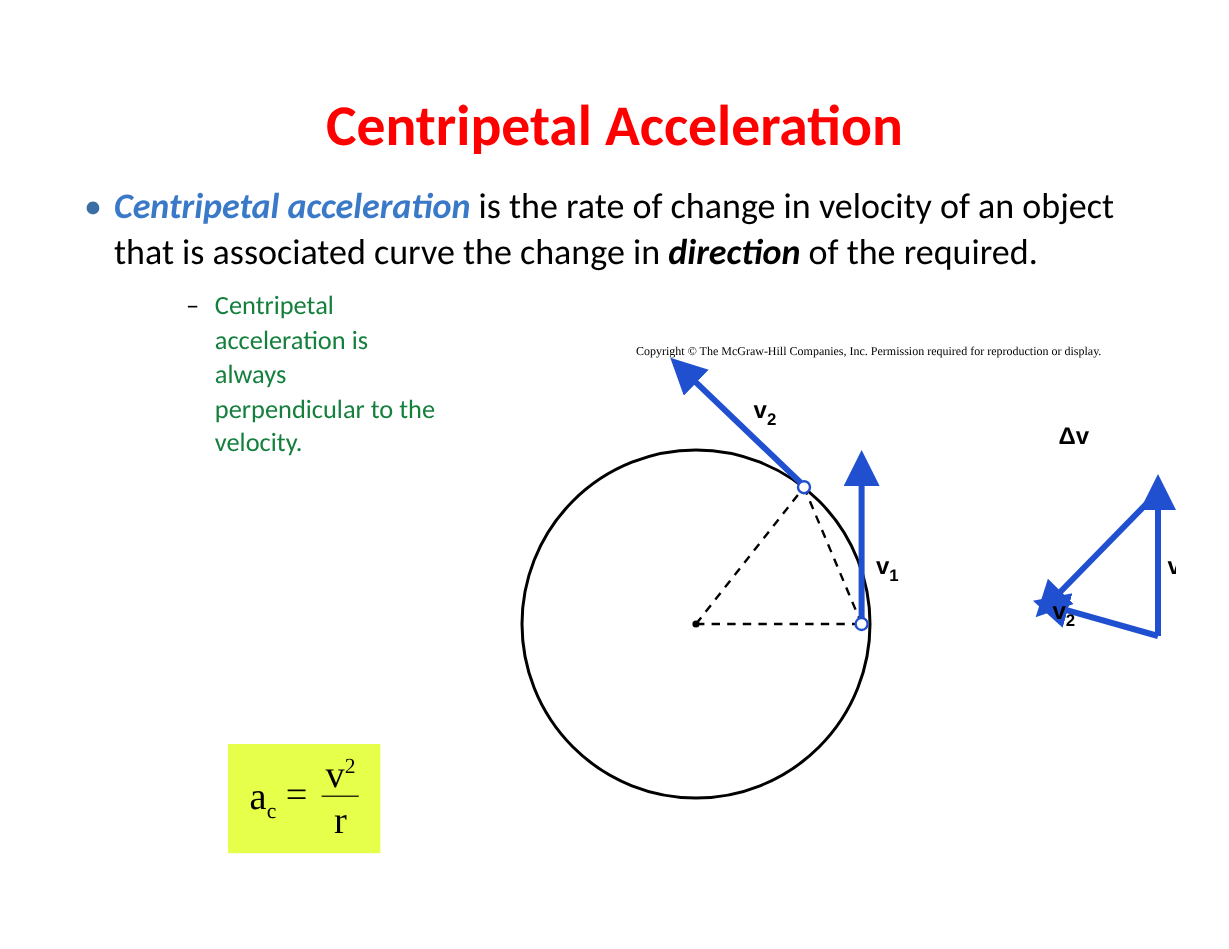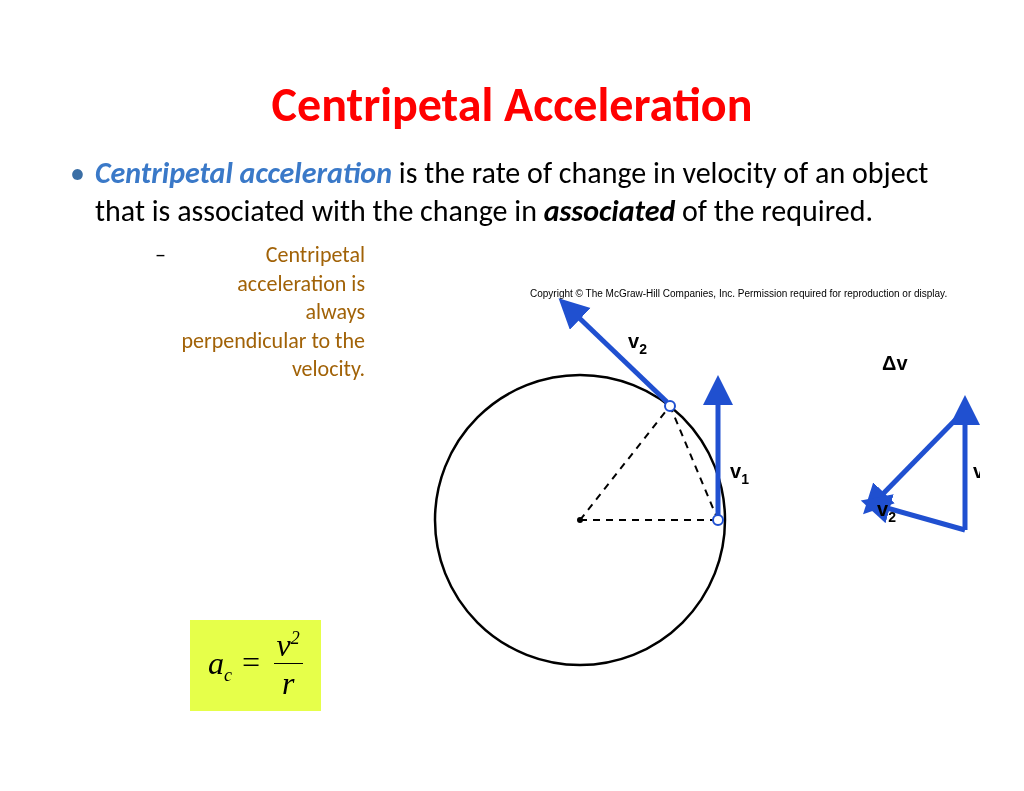--- a/index.html
+++ b/index.html
@@ -45,41 +45,39 @@
     font-style: italic;
   }
   .sub-bullets {
     margin-top: 12px;
     margin-left: 60px;
     width: 210px;
   }
   .sub-bullet {
     font-size: 22px;
     line-height: 1.3;
-    color: #a16207;
+    color: #15803d;
     position: relative;
     padding-left: 24px;
     margin-bottom: 8px;
-    text-align: right;
   }
   .sub-bullet::before {
     content: "–";
     position: absolute;
     left: 0;
     top: 0;
     color: #000;
   }
   .formula-box {
     position: absolute;
     left: 190px;
     top: 620px;
     background: #e6ff4a;
     padding: 8px 18px;
     font-family: "Times New Roman", serif;
-    font-style: italic;
     font-size: 32px;
   }
   .formula-box .num {
     display: block;
     text-align: center;
     border-bottom: 1.5px solid #000;
     line-height: 1.1;
     padding: 0 3px;
   }
   .formula-box .den {
@@ -106,32 +104,32 @@
     left: 380px;
     top: 280px;
     width: 600px;
     height: 460px;
   }
   .copyright {
     position: absolute;
     left: 530px;
     top: 288px;
     font-size: 10px;
-    font-family: Liberation Sans, sans-serif;
+    font-family: Liberation Serif, serif;
     color: #000;
     text-align: right;
   }
 </style>
 </head>
 <body>
 
 <h1 class="title">Centripetal Acceleration</h1>
 
 <div class="bullet-main">
-  <span class="term">Centripetal acceleration</span><span> is the rate of change in velocity of an object that is associated with the change in </span><span class="bold">associated</span><span> of the required.</span>
+  <span class="term">Centripetal acceleration</span><span> is the rate of change in velocity of an object that is associated curve the change in </span><span class="bold">direction</span><span> of the required.</span>
 
   <div class="sub-bullets">
     <div class="sub-bullet">Centripetal acceleration is always perpendicular to the velocity.</div>
   </div>
 </div>
 
 <div class="formula-box">
   <span class="ac"><span>a</span><sub>c</sub></span><span> = </span><span class="frac">
     <span class="num"><span>v</span><sup>2</sup></span>
     <span class="den">r</span>

